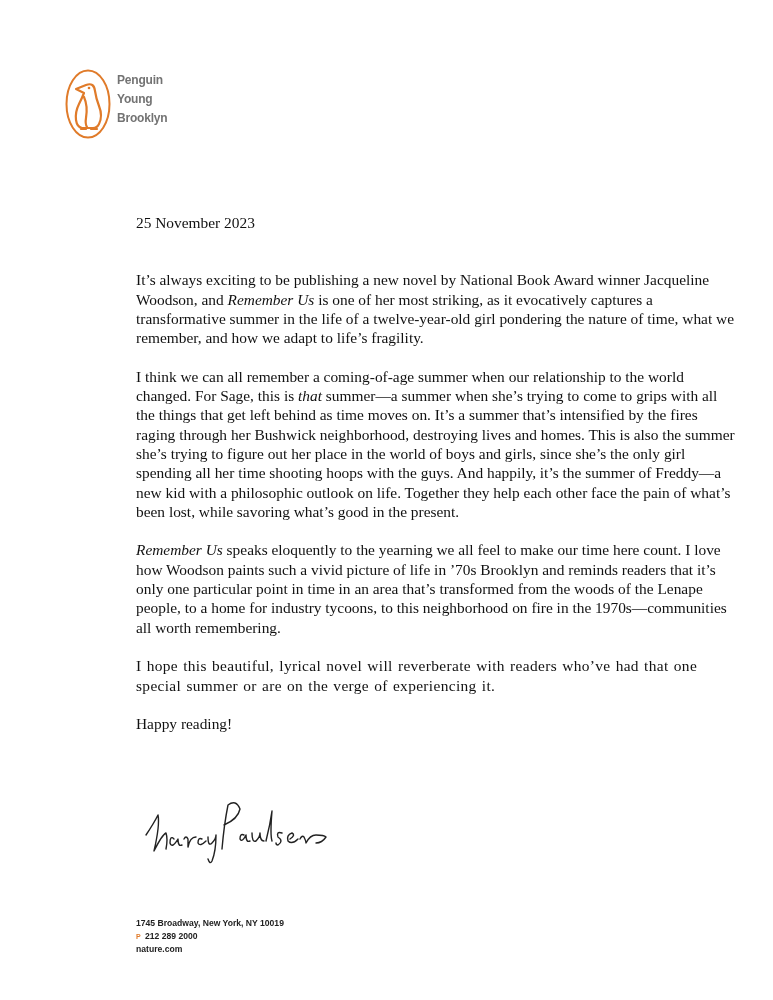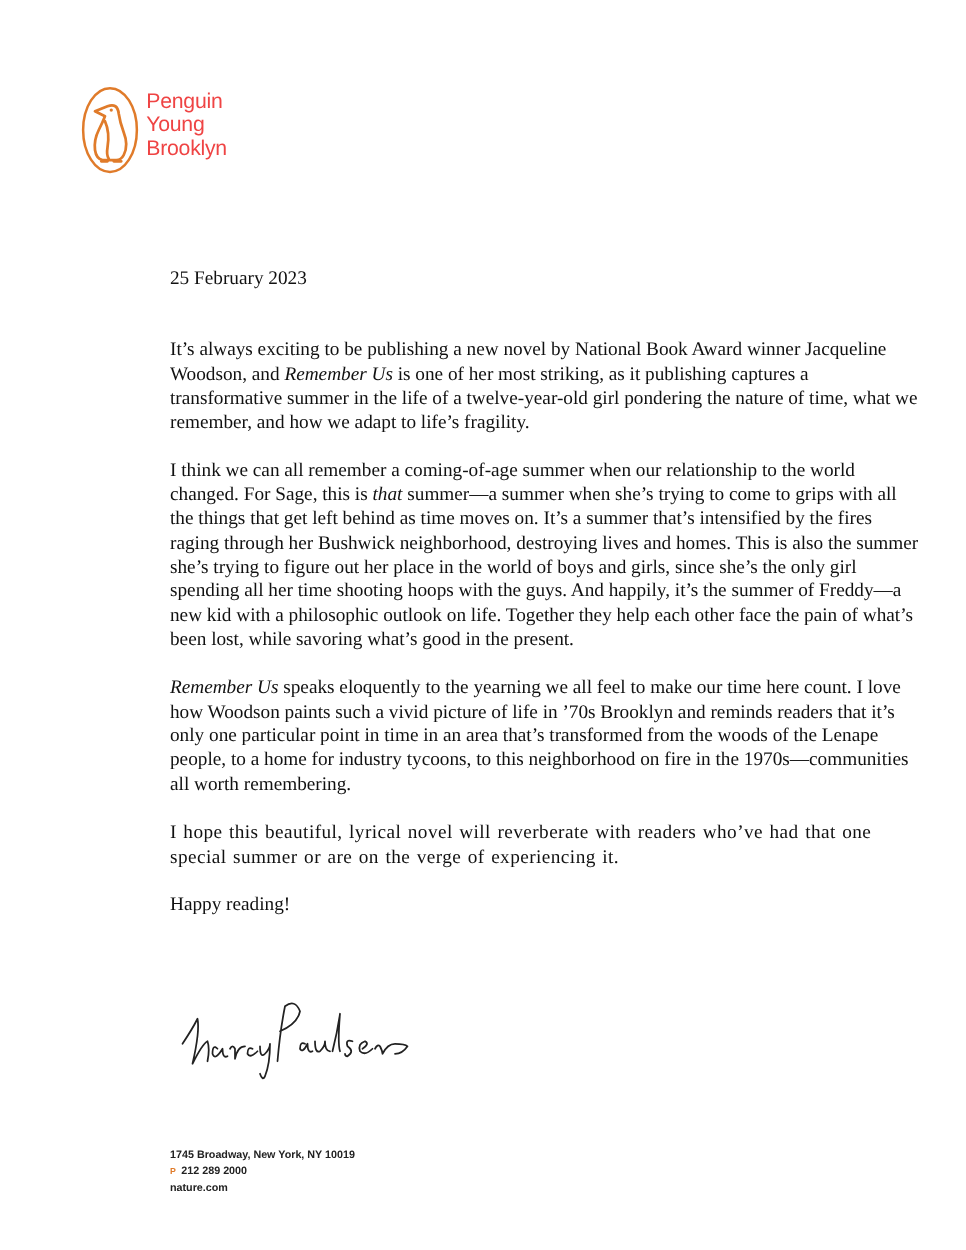--- a/index.html
+++ b/index.html
@@ -1,19 +1,19 @@
 <!DOCTYPE html>
 <html><head>
 <meta charset="utf-8">
 <style>
   html, body { margin: 0; padding: 0; background: #ffffff; }
   body { width: 773px; height: 1000px; position: relative; overflow: hidden; color: #1a1a1a; }
   .logo { position: absolute; left: 64px; top: 68px; width: 140px; height: 72px; }
   .logo svg { position: absolute; left: 0; top: 0; }
-  .logo-text { position: absolute; left: 53px; top: 3px; font-family: "Liberation Sans", sans-serif; font-weight: normal; font-size: 17px; line-height: 19px; color: #ef4444; letter-spacing: -0.2px; }
+  .logo-text { position: absolute; left: 53px; top: 3px; font-family: "Liberation Sans", sans-serif; font-weight: bold; font-size: 12px; line-height: 19px; color: #737373; letter-spacing: -0.2px; }
   .logo-text div { white-space: nowrap; }
   .letter { position: absolute; left: 136px; top: 213px; width: 600px; font-family: "Liberation Serif", serif; font-size: 15.4px; line-height: 19.3px; color: #111; }
   .letter p { margin: 0 0 19.3px 0; }
   .date { margin-bottom: 38px !important; }
   .spaced { letter-spacing: 0.35px; word-spacing: 1px; }
   .sig { position: absolute; left: 140px; top: 795px; }
   .footer { position: absolute; left: 136px; top: 917px; font-family: "Liberation Sans", sans-serif; font-size: 8.6px; line-height: 13.2px; color: #222; font-weight: bold; }
   .footer .p-label { color: #e07b2a; font-size: 7px; margin-right: 2px; }
   em { font-style: italic; }
 </style>
@@ -31,22 +31,22 @@
     <circle cx="25" cy="20" r="1.3" fill="#e07b2a"></circle>
   </svg>
   <div class="logo-text">
     <div>Penguin</div>
     <div>Young</div>
     <div>Brooklyn</div>
   </div>
 </div>
 
 <div class="letter">
-  <p class="date">25 February 2023</p>
-  <p><span>It’s always exciting to be publishing a new novel by National Book Award winner Jacqueline Woodson, and </span><em>Remember Us</em><span> is one of her most striking, as it publishing captures a transformative summer in the life of a twelve-year-old girl pondering the nature of time, what we remember, and how we adapt to life’s fragility.</span></p>
+  <p class="date">25 November 2023</p>
+  <p><span>It’s always exciting to be publishing a new novel by National Book Award winner Jacqueline Woodson, and </span><em>Remember Us</em><span> is one of her most striking, as it evocatively captures a transformative summer in the life of a twelve-year-old girl pondering the nature of time, what we remember, and how we adapt to life’s fragility.</span></p>
   <p><span>I think we can all remember a coming-of-age summer when our relationship to the world changed. For Sage, this is </span><em>that</em><span> summer—a summer when she’s trying to come to grips with all the things that get left behind as time moves on. It’s a summer that’s intensified by the fires raging through her Bushwick neighborhood, destroying lives and homes. This is also the summer she’s trying to figure out her place in the world of boys and girls, since she’s the only girl spending all her time shooting hoops with the guys. And happily, it’s the summer of Freddy—a new kid with a philosophic outlook on life. Together they help each other face the pain of what’s been lost, while savoring what’s good in the present.</span></p>
   <p><em>Remember Us</em><span> speaks eloquently to the yearning we all feel to make our time here count. I love how Woodson paints such a vivid picture  of life in ’70s Brooklyn and reminds readers that it’s only one particular point in time in an area that’s transformed from the woods of the Lenape people, to a home for industry tycoons, to this neighborhood on fire in the 1970s—communities all worth remembering.</span></p>
   <p class="spaced"><span>I hope this beautiful, lyrical novel will reverberate with readers who’ve had that one special summer or are on the verge of experiencing it.</span></p>
   <p>Happy reading!</p>
 </div>
 
 <div class="sig">
   <svg width="200" height="70" viewBox="0 0 200 70">
     <title>Nancy Paulsen</title>
     <g fill="none" stroke="#222" stroke-width="1.4" stroke-linecap="round" stroke-linejoin="round">

